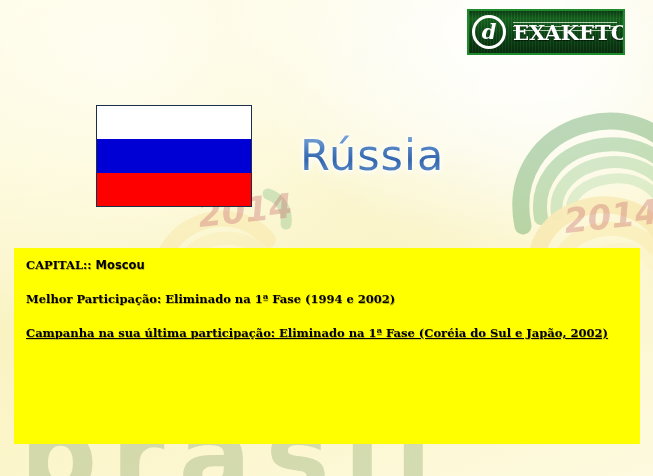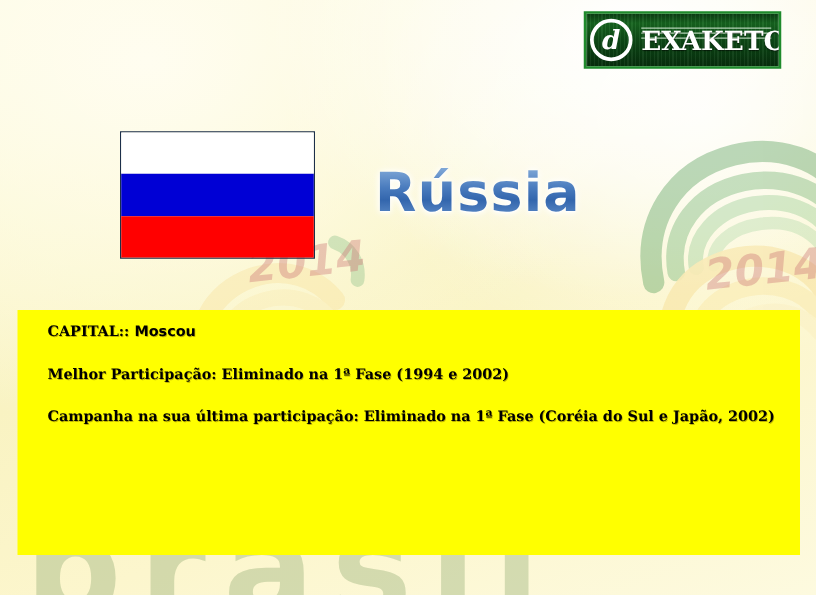--- a/index.html
+++ b/index.html
@@ -203,21 +203,21 @@
   #flag .band-white { background: #ffffff; }
   #flag .band-blue  { background: #0000d5; }
   #flag .band-red   { background: #ff0000; }
 
   
   #country {
     position: absolute;
     left: 300px;
     top: 130px;
     font-family: "DejaVu Sans", sans-serif;
-    font-weight: bold;
+    font-weight: normal;
     font-size: 43px;
     letter-spacing: 1px;
     background: linear-gradient(180deg, #8fb4de 0%, #4a7cbe 40%, #3366ad 60%, #6f9bd2 100%);
     -webkit-background-clip: text;
     background-clip: text;
     color: transparent;
     filter: drop-shadow(0 0 3px rgba(255,255,255,0.95)) drop-shadow(0 1px 0 rgba(255,255,255,0.85));
     white-space: nowrap;
   }
 
@@ -232,25 +232,25 @@
     box-sizing: border-box;
     padding: 11px 10px 8px 12px;
   }
 
   .info-line {
     font-family: "DejaVu Serif", serif;
     font-weight: bold;
     font-size: 11.5px;
     color: #000000;
     line-height: 1.2;
-    margin: 0 0 20px 12px;
+    margin: 0 0 20px 0;
     white-space: nowrap;
     text-shadow: 0.6px 0.6px 0 rgba(120,90,0,0.45);
   }
-  .info-line:last-child { margin-bottom: 0; }
+  .info-line:last-child { margin-bottom: 0; text-decoration: underline; }
 
   .info-line .val-sans {
     font-family: "DejaVu Sans", sans-serif;
     font-weight: bold;
     font-size: 11.5px;
   }
 </style>
 </head>
 <body>
 

